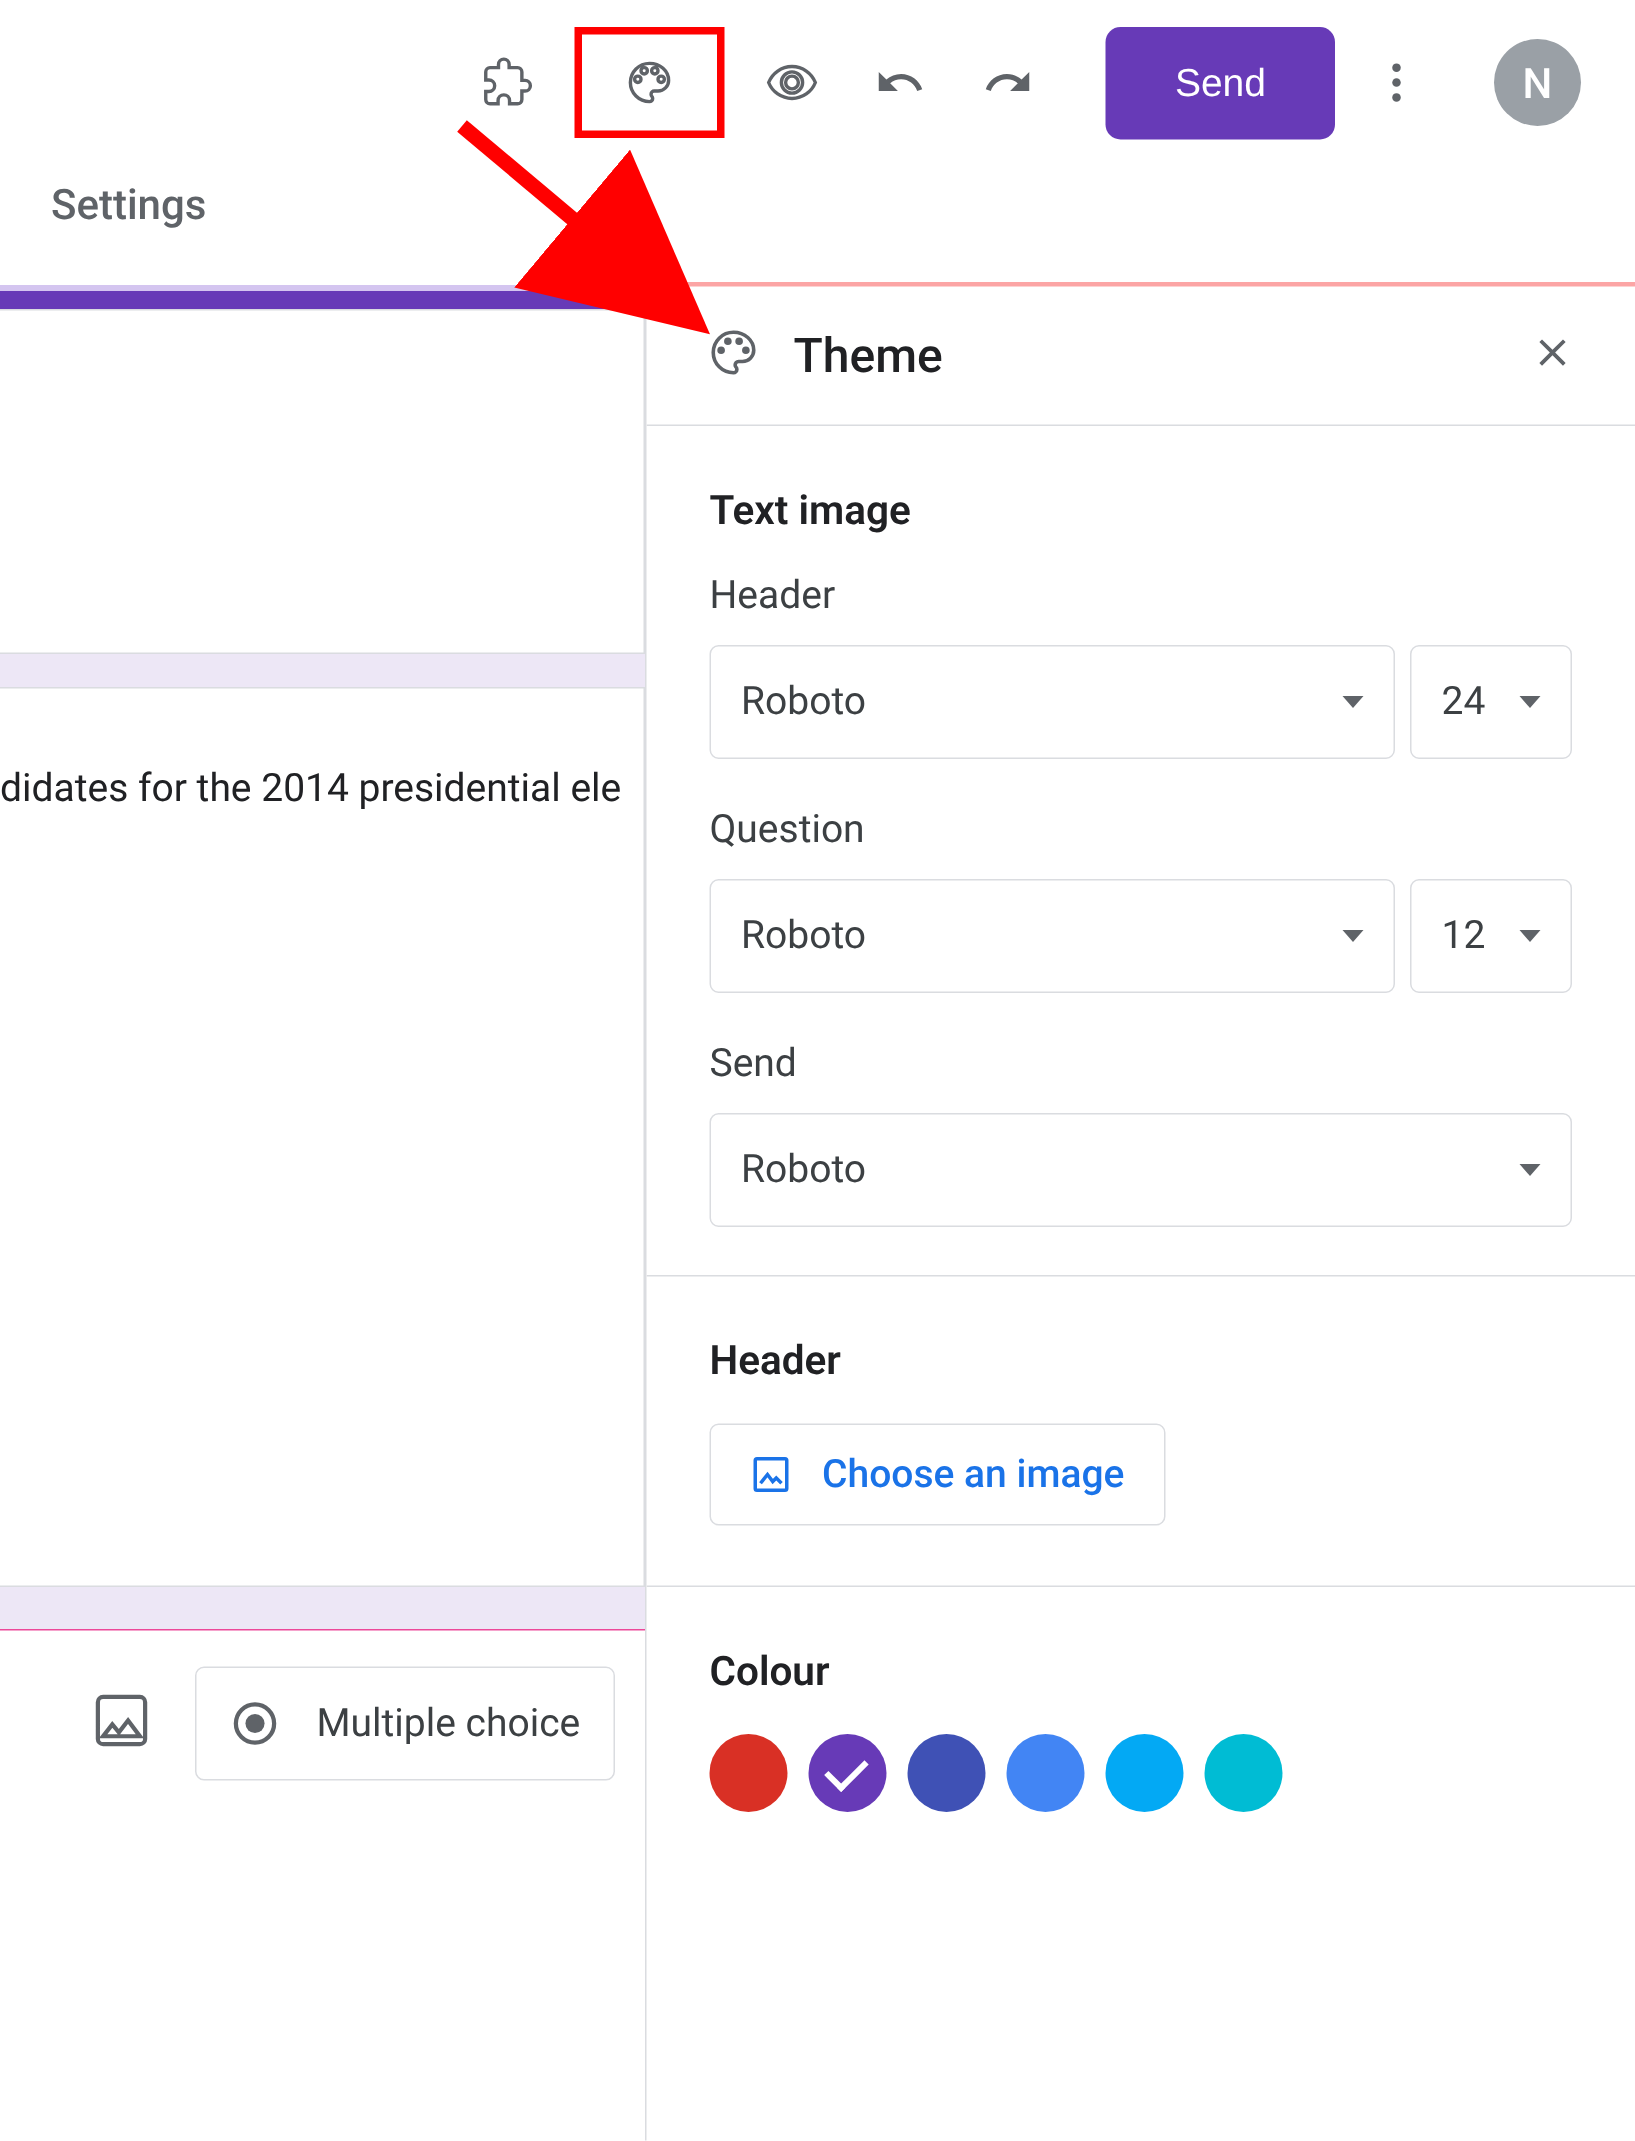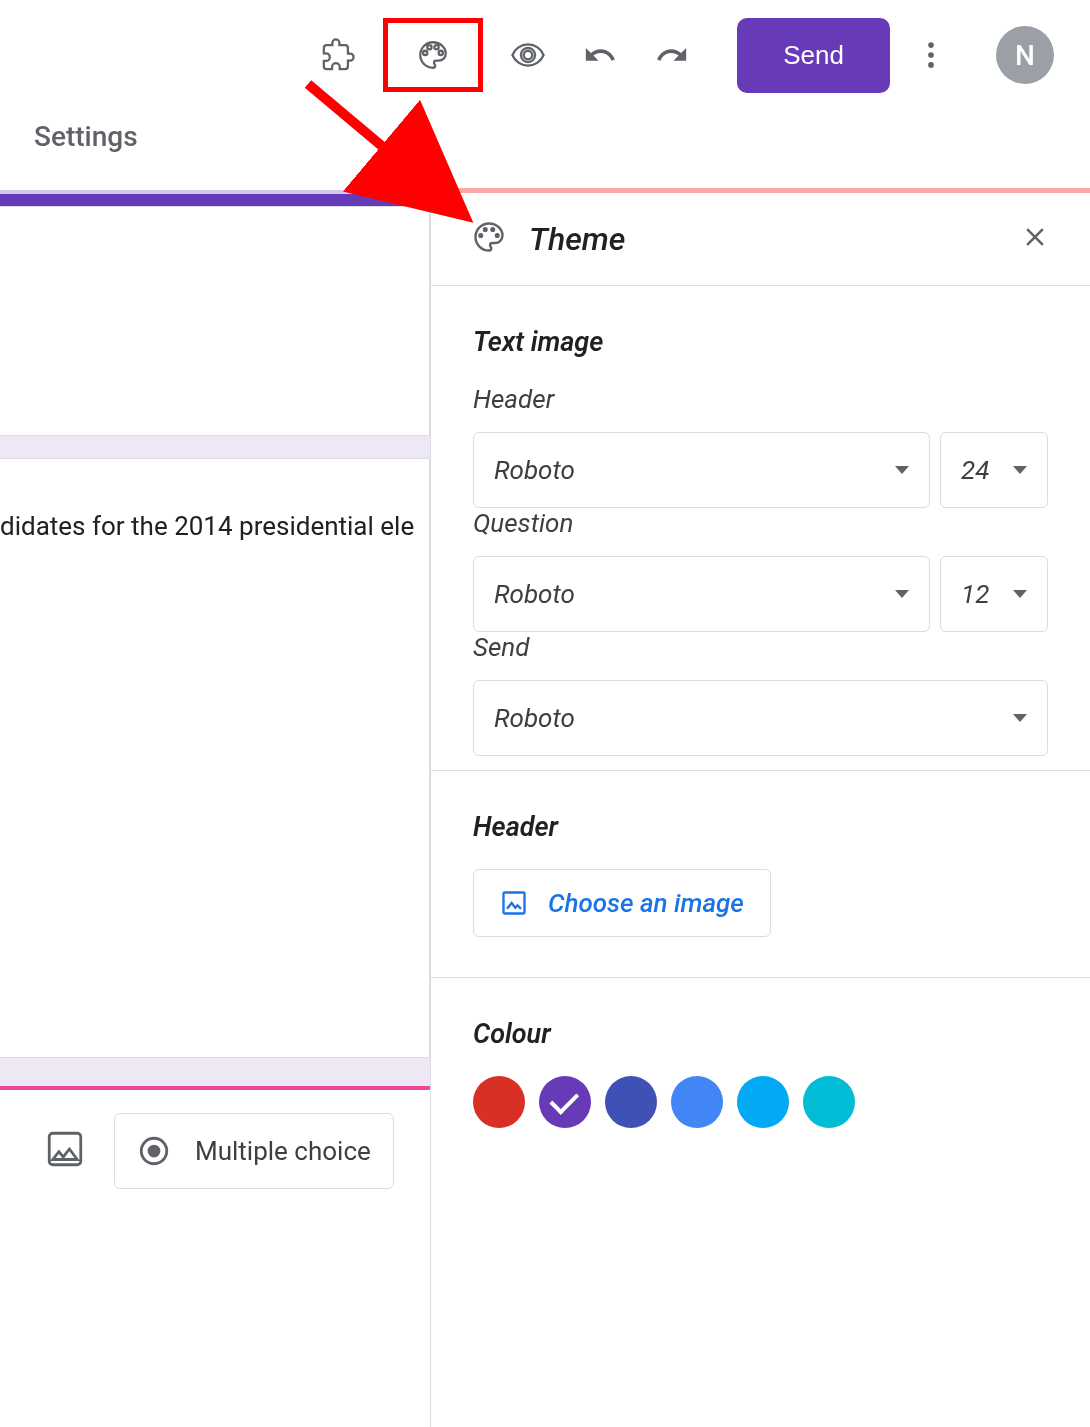--- a/index.html
+++ b/index.html
@@ -73,54 +73,53 @@
     top: 190px;
     left: 0;
   }
   .white-block1 { height: 230px; background:#fff; border:1px solid #dadce0; border-left:none; }
   .lav-gap { height:22px; background:#ede7f6; }
   .white-block2 { height: 600px; background:#fff; border:1px solid #dadce0; border-left:none; padding:52px 0 0 0; }
   .q-text { font-size:26px; color:#202124; white-space:nowrap; overflow:hidden; }
   .lav-gap2 { height:28px; background:#ede7f6; }
   .bottom-row {
     display:flex; align-items:center; gap:28px;
-    background:#fff; height:125px; padding-left:44px;
-    border-top:4px solid #ec4899;
+    background:#fff; height:125px; padding-left:60px;
+    border-top:1px solid #ec4899;
   }
   .img-ico svg{ width:42px; height:42px; fill:#5f6368;}
   .mc-select {
     display:flex; align-items:center; gap:24px;
     border:1px solid #dadce0; border-radius:6px;
     padding:20px 22px; font-size:26px; color:#3c4043;
   }
   .mc-select svg{ width:34px; height:34px; fill:#5f6368;}
 
   
   .theme-panel {
     position: absolute;
     top: 188px; left: 430px; right: 0; bottom: 0;
     background: #fff;
-    border-top: 5px solid #fca5a5;
+    border-top: 3px solid #fca5a5;
     border-left: 1px solid #dadce0;
     overflow: hidden;
-    font-style: italic;
   }
   .theme-header {
     display:flex; align-items:center; justify-content:space-between;
     padding: 26px 40px 26px 40px;
     border-bottom:1px solid #dadce0;
   }
   .theme-header-left { display:flex; align-items:center; gap:22px; }
   .theme-header-left svg { width:36px; height:36px; fill:#5f6368; stroke:#5f6368;}
   .theme-title { font-size:32px; font-weight:500; color:#202124; }
   .close-btn svg { width:30px; height:30px; fill:#5f6368; cursor:pointer;}
   .panel-body { padding: 40px 42px 0 42px; }
   .section-title { font-size:27px; font-weight:600; color:#202124; margin-bottom: 26px;}
   .field-label { font-size:26px; color:#3c4043; margin-bottom:18px; }
-  .field-row { display:flex; gap:10px; }
+  .field-row { display:flex; gap:10px; margin-bottom: 32px;}
   .dropdown {
     border:1px solid #dadce0; border-radius:6px;
     display:flex; align-items:center; justify-content:space-between;
     padding: 22px 20px; font-size:26px; color:#3c4043;
     cursor:pointer;
   }
   .dd-font { flex:1; width:310px;}
   .dd-size { width:108px; }
   .dropdown .arrow { width:0;height:0;border-left:7px solid transparent;border-right:7px solid transparent;border-top:8px solid #5f6368;}
   .divider { height:1px; background:#dadce0; margin: 14px -42px 40px -42px;}

